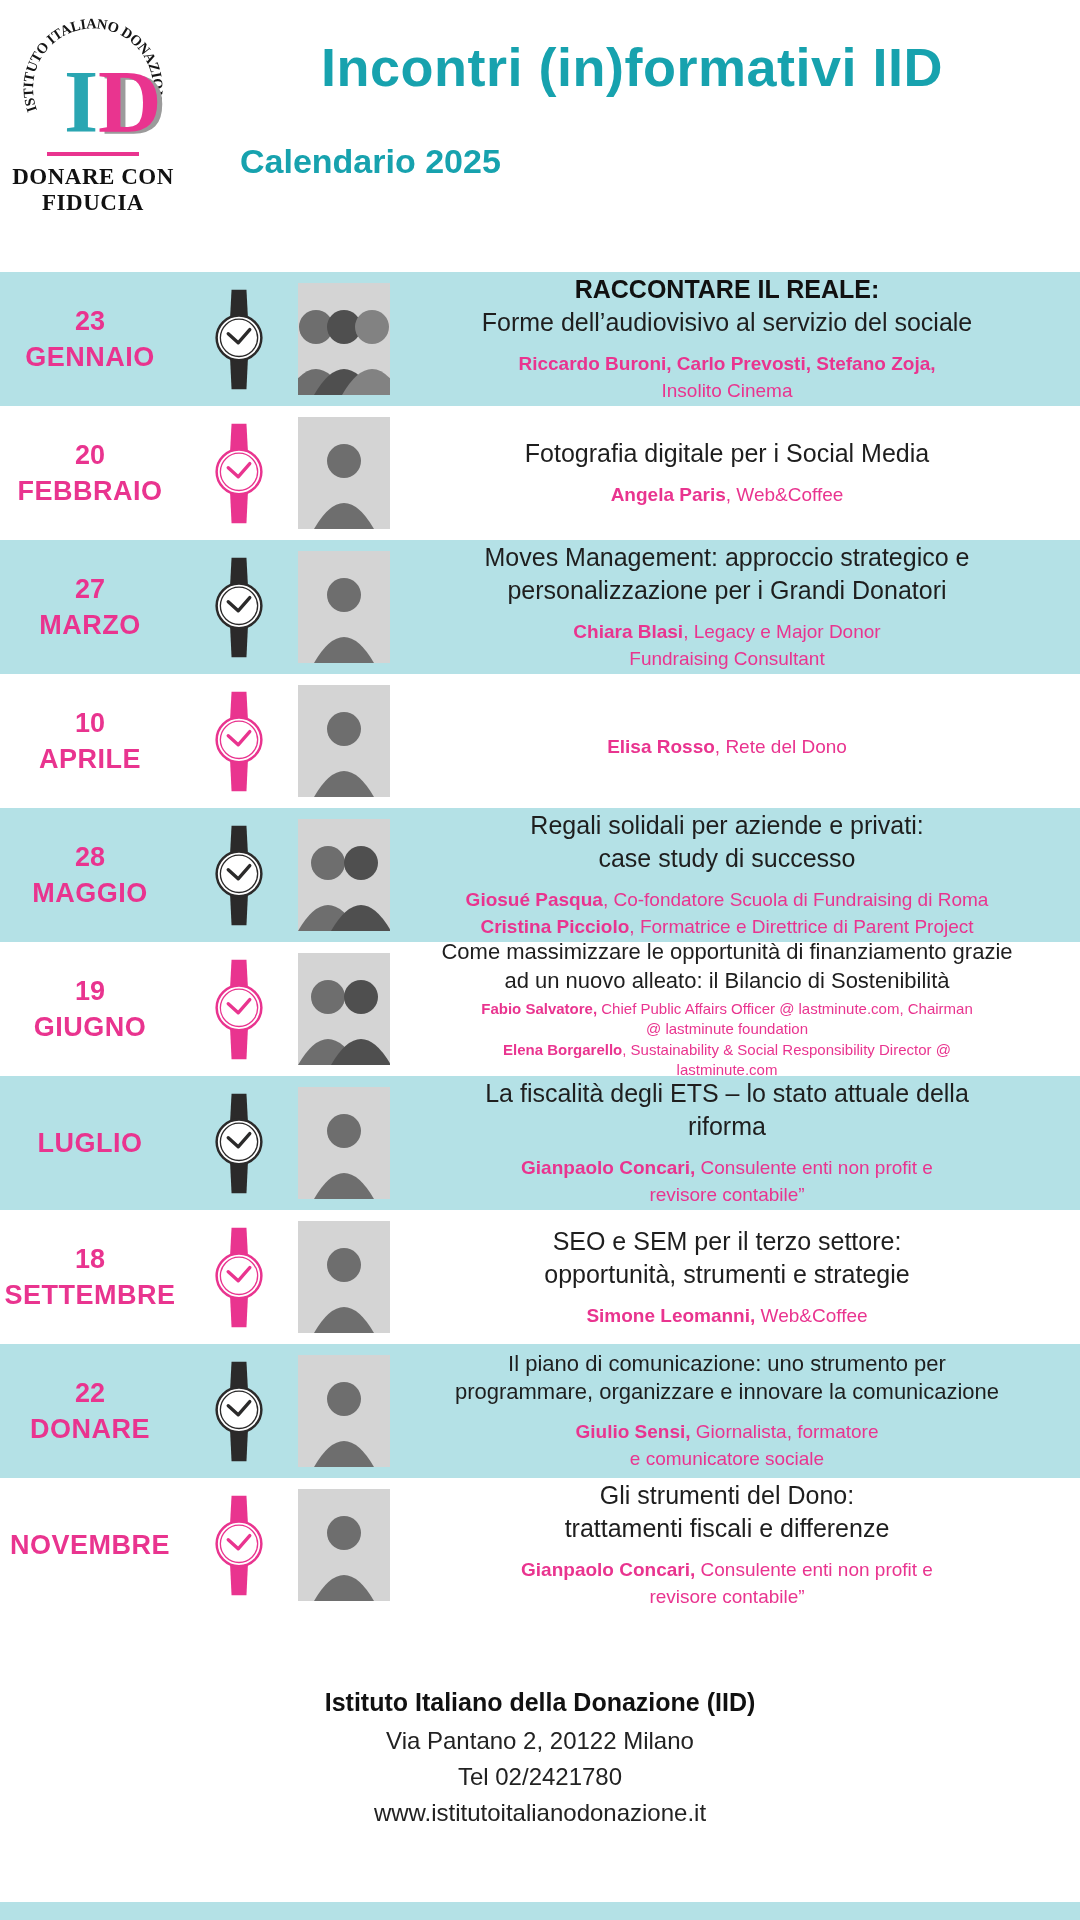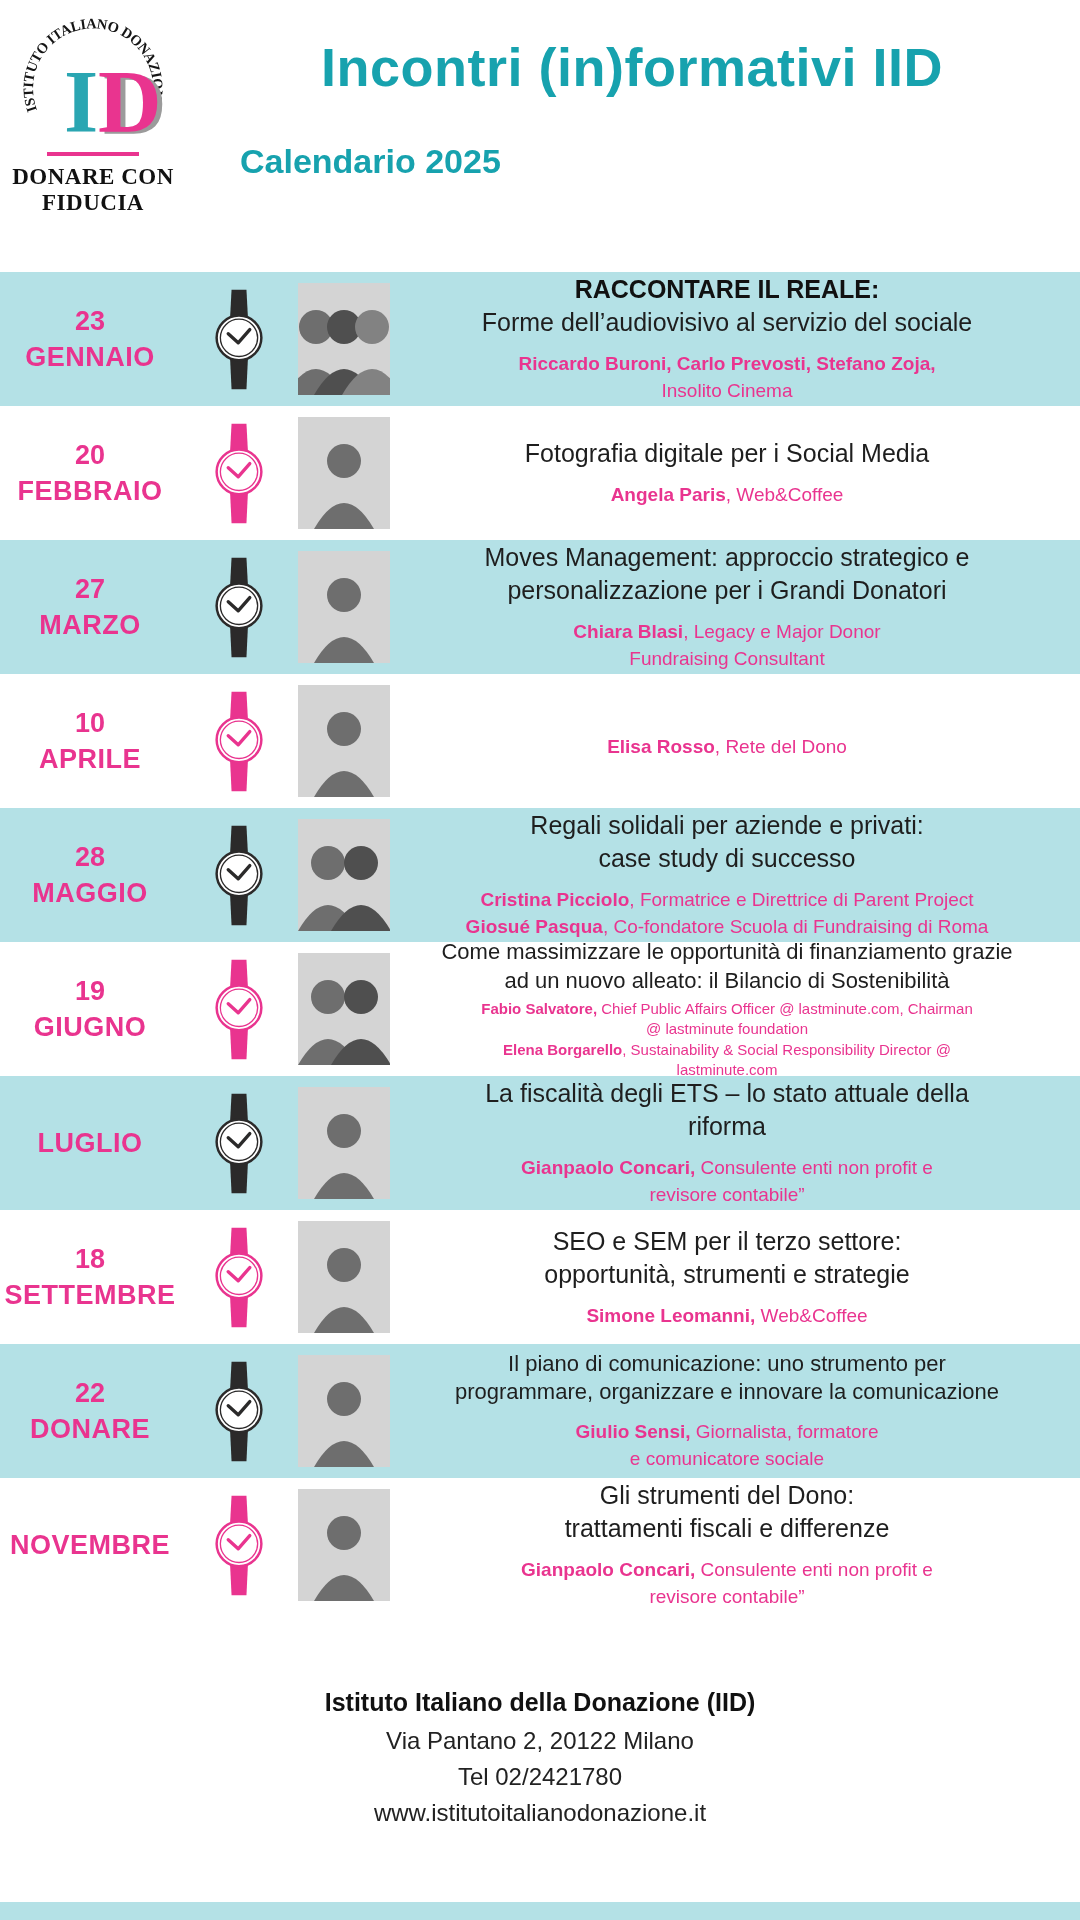--- a/index.html
+++ b/index.html
@@ -221,22 +221,22 @@
             <circle cx="63" cy="44" r="17" fill="#4f4f4f"></circle>
             <path d="M 33 112 Q 63 60 93 112 Z" fill="#4f4f4f"></path>
           </svg>
         </div>
     <div class="text-col">
       <div class="title">
             <span class="line">Regali solidali per aziende e privati:</span>
             <span class="line">case study di successo</span>
           </div>
       <div class="speakers" style="color: rgb(233, 52, 143);">
+            <span class="sp-line"><span class="b">Giosué Pasqua</span><span>, Co-fondatore Scuola di Fundraising di Roma</span></span>
             <span class="sp-line"><span class="b">Cristina Picciolo</span><span>, Formatrice e Direttrice di Parent Project</span></span>
-            <span class="sp-line"><span class="b">Giosué Pasqua</span><span>, Co-fondatore Scuola di Fundraising di Roma</span></span>
           </div>
     </div>
   </section>
 
   <section class="row white compact-title compact-speakers">
     <div class="date-col" style="color: rgb(233, 52, 143);">
       <div class="day">19</div>
       <div class="month">GIUGNO</div>
     </div>
     <div class="watch-col" style="color: rgb(233, 52, 143);">

